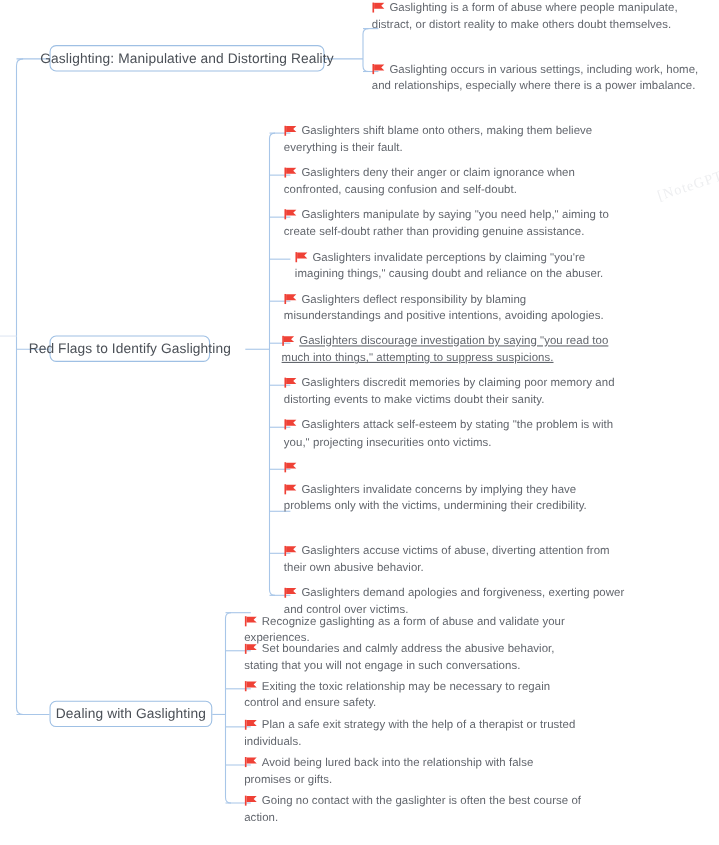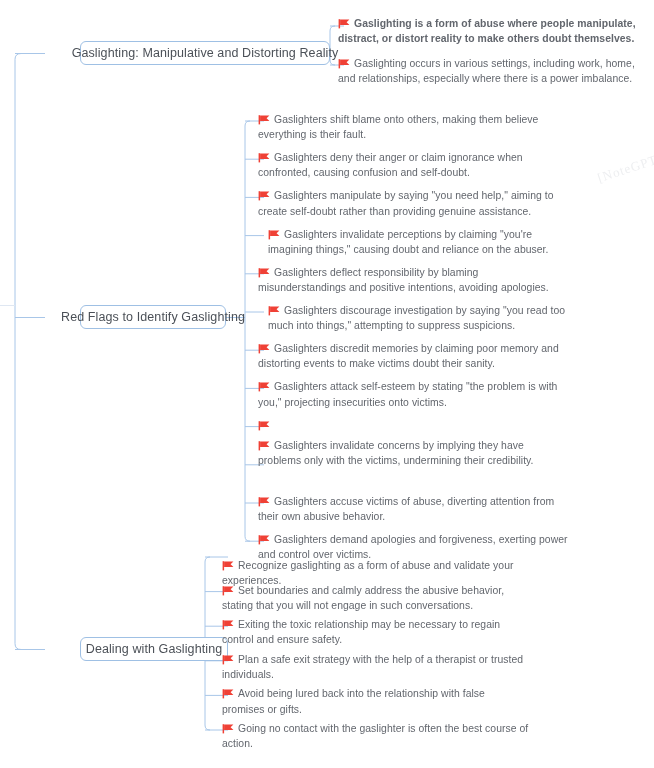--- a/index.html
+++ b/index.html
@@ -35,21 +35,20 @@
     background: #ffffff;
     color: #4b5057;
     font-size: 12.5px;
     line-height: 1;
     display: flex;
     align-items: center;
     justify-content: center;
     padding: 0 11px;
     white-space: nowrap;
     letter-spacing: 0.1px;
-    margin-left: 35px;
   }
 
   
   .leaf {
     position: absolute;
     box-sizing: border-box;
     color: #62666d;
     font-size: 10.4px;
     line-height: 15.3px;
     letter-spacing: 0.05px;
@@ -112,21 +111,21 @@
       <path d="M 205 695.4 L 228 695.4" stroke="#a8c6e8" stroke-width="1" fill="none"></path>
       <path d="M 205 730 L 228 730" stroke="#a8c6e8" stroke-width="1" fill="none"></path>
       <path d="M 210 557 Q 205 557 205 562 L 205 725 Q 205 730 210 730" stroke="#a8c6e8" stroke-width="1" fill="none"></path>
       <path d="M 21 53.5 Q 15 53.5 15 59.5 L 15 643.5 Q 15 649.5 21 649.5" stroke="#a8c6e8" stroke-width="1" fill="none"></path>
       <path d="M 0 305.5 L 15 305.5" stroke="#dfe7f2" stroke-width="1" fill="none"></path>
     </svg>
   <div id="nodes">
       <div class="node" style="left: 45px; top: 41px; width: 250px; height: 24px;">
         <span>Gaslighting: Manipulative and Distorting Reality</span>
       </div>
-      <div class="leaf" style="left: 338px; top: 16px; width: 316px; font-weight: bold;"><span class="flag"><svg viewBox="0 0 12 10" width="12" height="10">
+      <div class="leaf" style="left: 338px; top: 0; width: 316px;"><span class="flag"><svg viewBox="0 0 12 10" width="12" height="10">
             <rect x="0.6" y="0.2" width="1.5" height="9.2" fill="#ef4136"></rect>
             <path d="M2.1 0.6 L11.4 0.6 L8.6 3.3 L11.4 6.0 L2.1 6.0 Z" fill="#ef4136"></path>
           </svg></span><span>Gaslighting is a form of abuse where people manipulate, distract, or distort reality to make others doubt themselves.</span></div>
       <div class="leaf" style="left: 338px; top: 56px; width: 316px;"><span class="flag"><svg viewBox="0 0 12 10" width="12" height="10">
             <rect x="0.6" y="0.2" width="1.5" height="9.2" fill="#ef4136"></rect>
             <path d="M2.1 0.6 L11.4 0.6 L8.6 3.3 L11.4 6.0 L2.1 6.0 Z" fill="#ef4136"></path>
           </svg></span><span>Gaslighting occurs in various settings, including work, home, and relationships, especially where there is a power imbalance.</span></div>
       <div class="node" style="left: 45px; top: 305px; width: 146px; height: 24px;">
         <span>Red Flags to Identify Gaslighting</span>
       </div>
@@ -143,21 +142,21 @@
             <path d="M2.1 0.6 L11.4 0.6 L8.6 3.3 L11.4 6.0 L2.1 6.0 Z" fill="#ef4136"></path>
           </svg></span><span>Gaslighters manipulate by saying "you need help," aiming to create self-doubt rather than providing genuine assistance.</span></div>
       <div class="leaf" style="left: 268px; top: 226.6px; width: 310px;"><span class="flag"><svg viewBox="0 0 12 10" width="12" height="10">
             <rect x="0.6" y="0.2" width="1.5" height="9.2" fill="#ef4136"></rect>
             <path d="M2.1 0.6 L11.4 0.6 L8.6 3.3 L11.4 6.0 L2.1 6.0 Z" fill="#ef4136"></path>
           </svg></span><span>Gaslighters invalidate perceptions by claiming "you're imagining things," causing doubt and reliance on the abuser.</span></div>
       <div class="leaf" style="left: 258px; top: 264.8px; width: 310px;"><span class="flag"><svg viewBox="0 0 12 10" width="12" height="10">
             <rect x="0.6" y="0.2" width="1.5" height="9.2" fill="#ef4136"></rect>
             <path d="M2.1 0.6 L11.4 0.6 L8.6 3.3 L11.4 6.0 L2.1 6.0 Z" fill="#ef4136"></path>
           </svg></span><span>Gaslighters deflect responsibility by blaming misunderstandings and positive intentions, avoiding apologies.</span></div>
-      <div class="leaf" style="left: 268px; top: 303px; width: 310px;"><span class="flag"><svg viewBox="0 0 12 10" width="12" height="10">
+      <div class="leaf" style="left: 256px; top: 303px; width: 310px; text-decoration: underline;"><span class="flag"><svg viewBox="0 0 12 10" width="12" height="10">
             <rect x="0.6" y="0.2" width="1.5" height="9.2" fill="#ef4136"></rect>
             <path d="M2.1 0.6 L11.4 0.6 L8.6 3.3 L11.4 6.0 L2.1 6.0 Z" fill="#ef4136"></path>
           </svg></span><span>Gaslighters discourage investigation by saying "you read too much into things," attempting to suppress suspicions.</span></div>
       <div class="leaf" style="left: 258px; top: 341.2px; width: 310px;"><span class="flag"><svg viewBox="0 0 12 10" width="12" height="10">
             <rect x="0.6" y="0.2" width="1.5" height="9.2" fill="#ef4136"></rect>
             <path d="M2.1 0.6 L11.4 0.6 L8.6 3.3 L11.4 6.0 L2.1 6.0 Z" fill="#ef4136"></path>
           </svg></span><span>Gaslighters discredit memories by claiming poor memory and distorting events to make victims doubt their sanity.</span></div>
       <div class="leaf" style="left: 258px; top: 379.4px; width: 310px;"><span class="flag"><svg viewBox="0 0 12 10" width="12" height="10">
             <rect x="0.6" y="0.2" width="1.5" height="9.2" fill="#ef4136"></rect>
             <path d="M2.1 0.6 L11.4 0.6 L8.6 3.3 L11.4 6.0 L2.1 6.0 Z" fill="#ef4136"></path>

